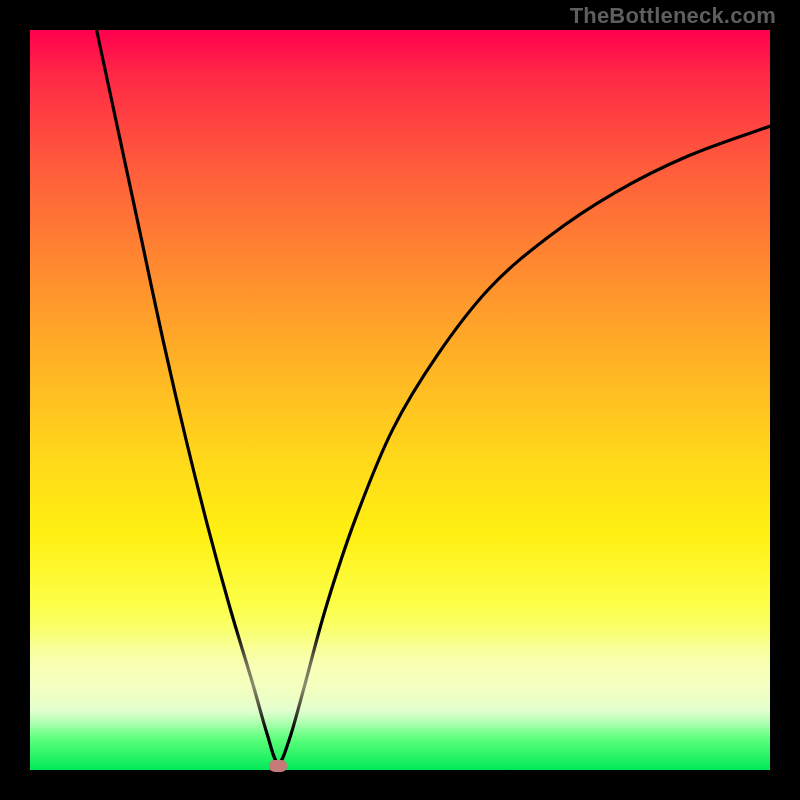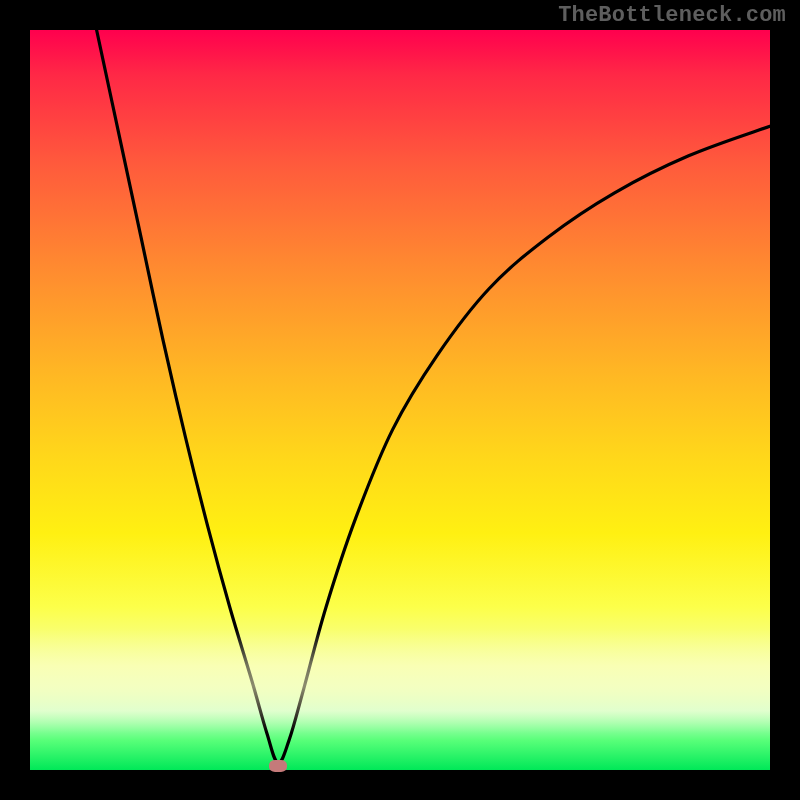--- a/index.html
+++ b/index.html
@@ -13,28 +13,27 @@
   }
   .frame {
     position: relative;
     width: 800px;
     height: 800px;
     background: #000;
   }
   .watermark {
     position: absolute;
     top: 3px;
-    right: 14px;
+    right: 24px;
     color: #5e5e5e;
     font-size: 22px;
     font-weight: 600;
     letter-spacing: 0.2px;
     user-select: none;
     z-index: 10;
-    font-family: Liberation Mono, monospace;
   }
   .plot-area {
     position: absolute;
     left: 30px;
     top: 30px;
     width: 740px;
     height: 740px;
     background: linear-gradient(
       to bottom,
       #ff004e 0%,

